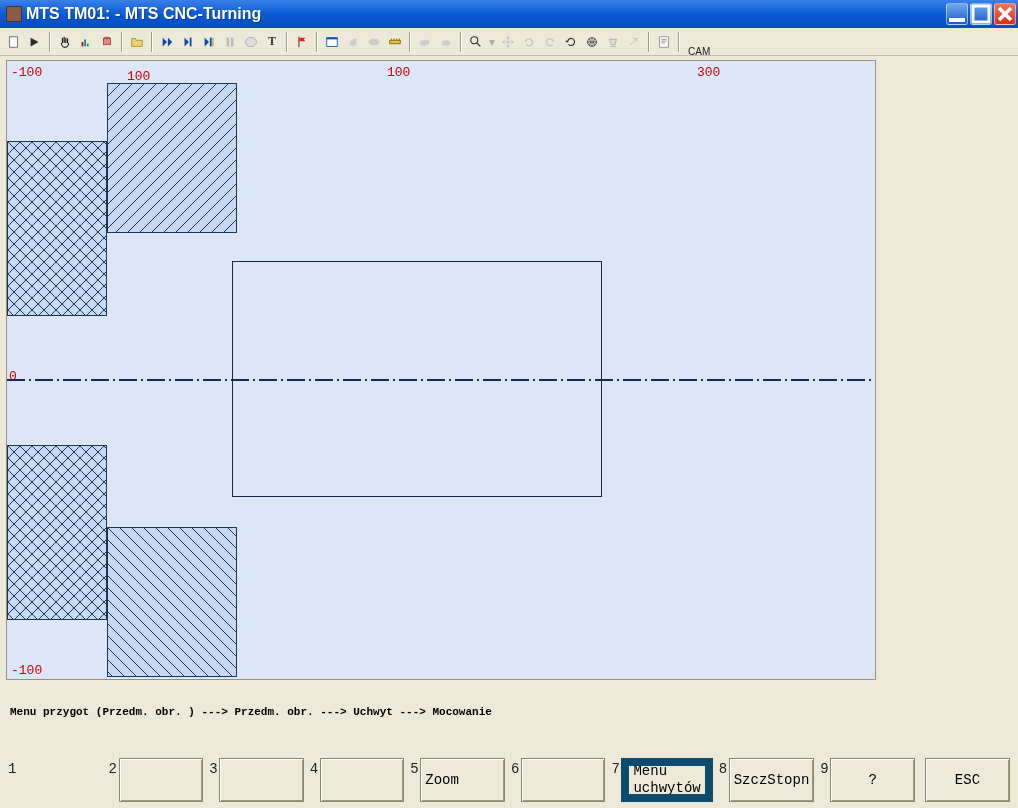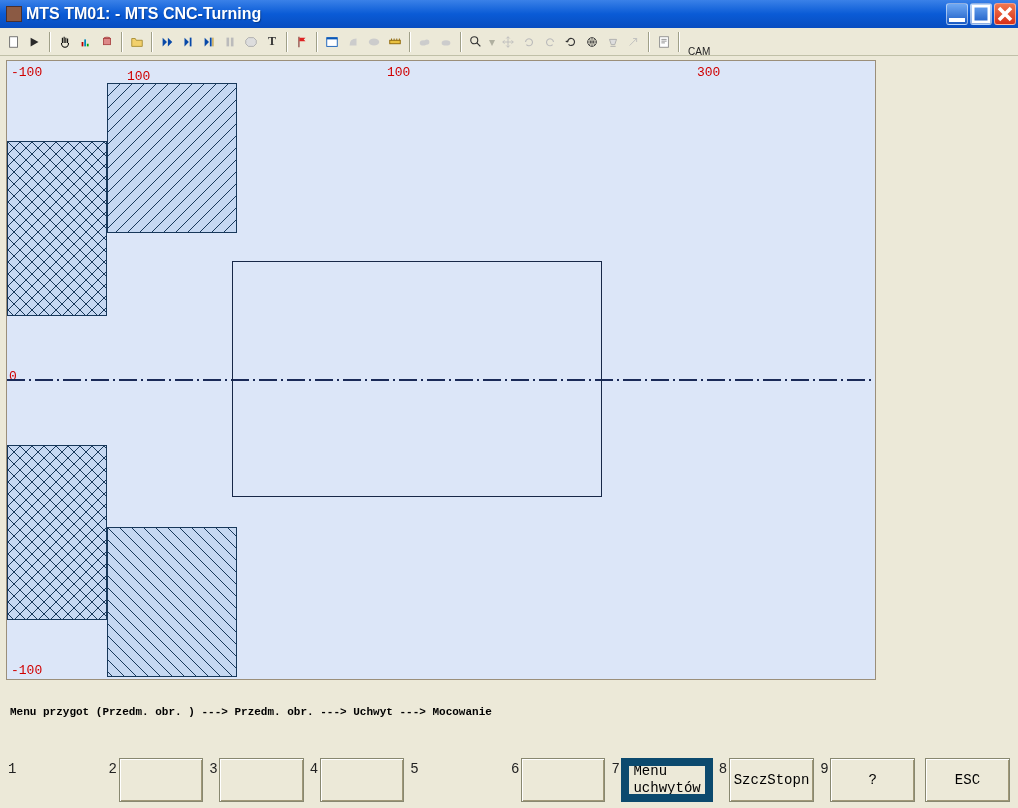--- a/index.html
+++ b/index.html
@@ -427,20 +427,23 @@
     </div>
   </div>
   <div class="fn-cell">
     <span class="fn-num">4</span>
     <div class="fn-btn">
       <span></span>
     </div>
   </div>
   <div class="fn-cell">
     <span class="fn-num">5</span>
+    <div class="fn-btn">
+      <span>Zoom</span>
+    </div>
   </div>
   <div class="fn-cell">
     <span class="fn-num">6</span>
     <div class="fn-btn">
       <span></span>
     </div>
   </div>
   <div class="fn-cell">
     <span class="fn-num">7</span>
     <div class="fn-btn highlight">

